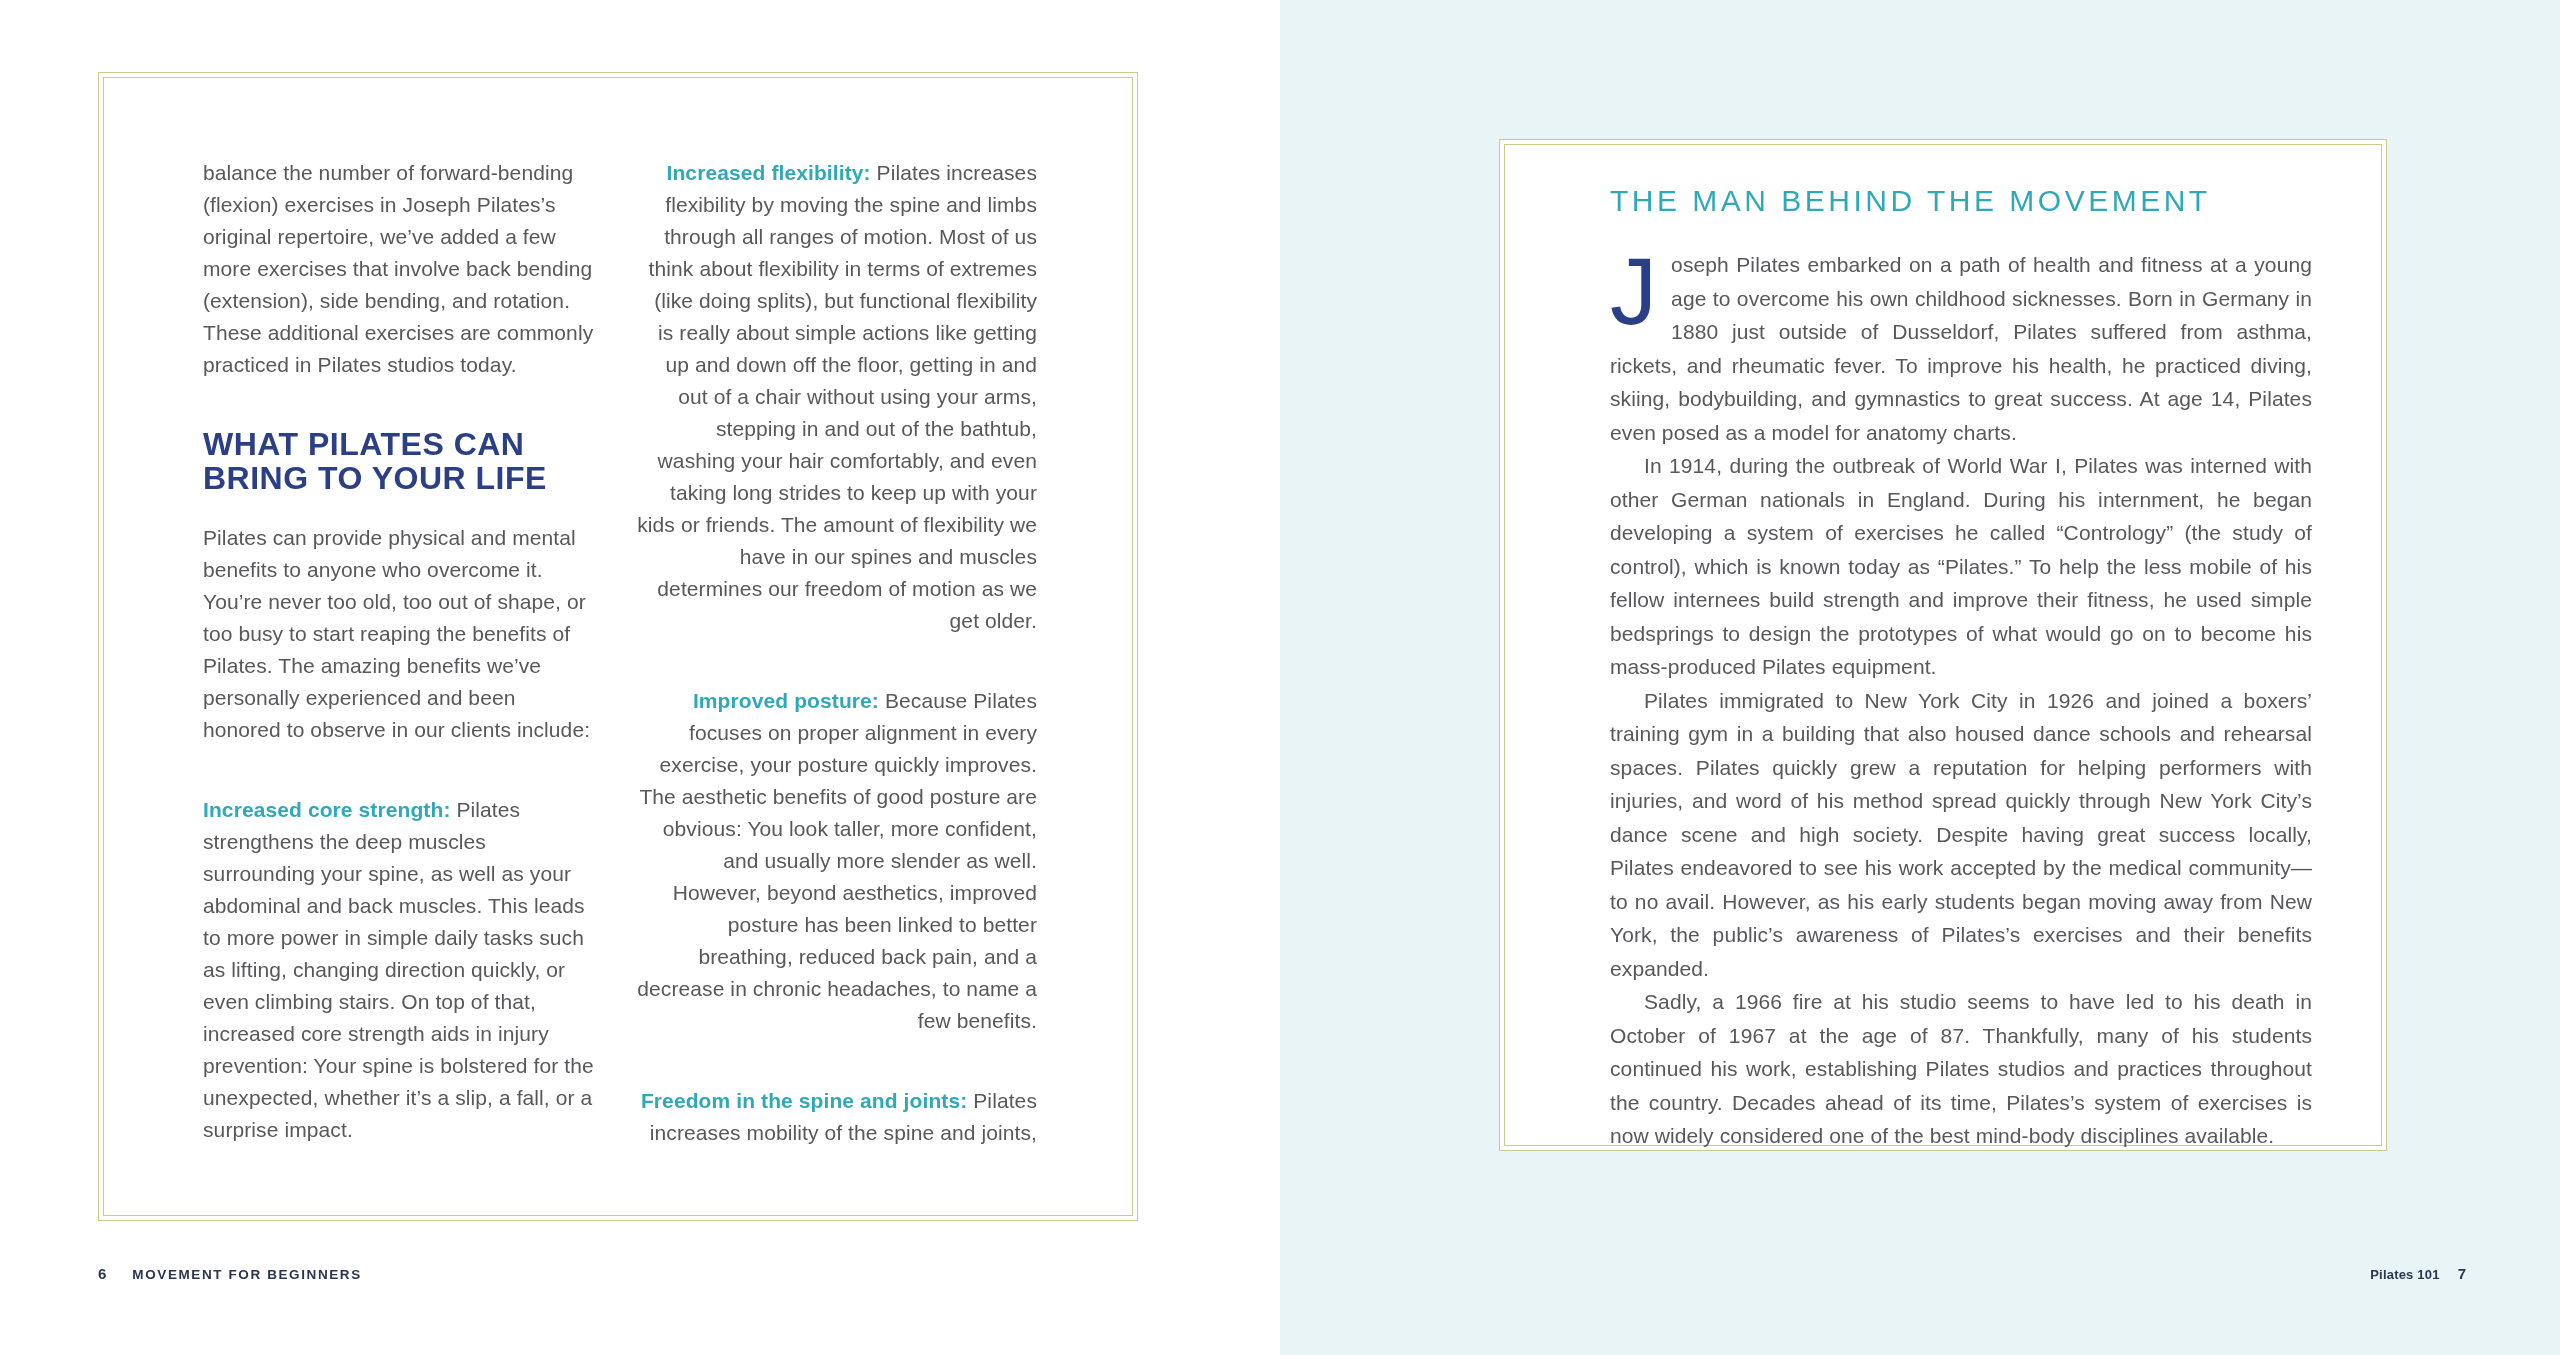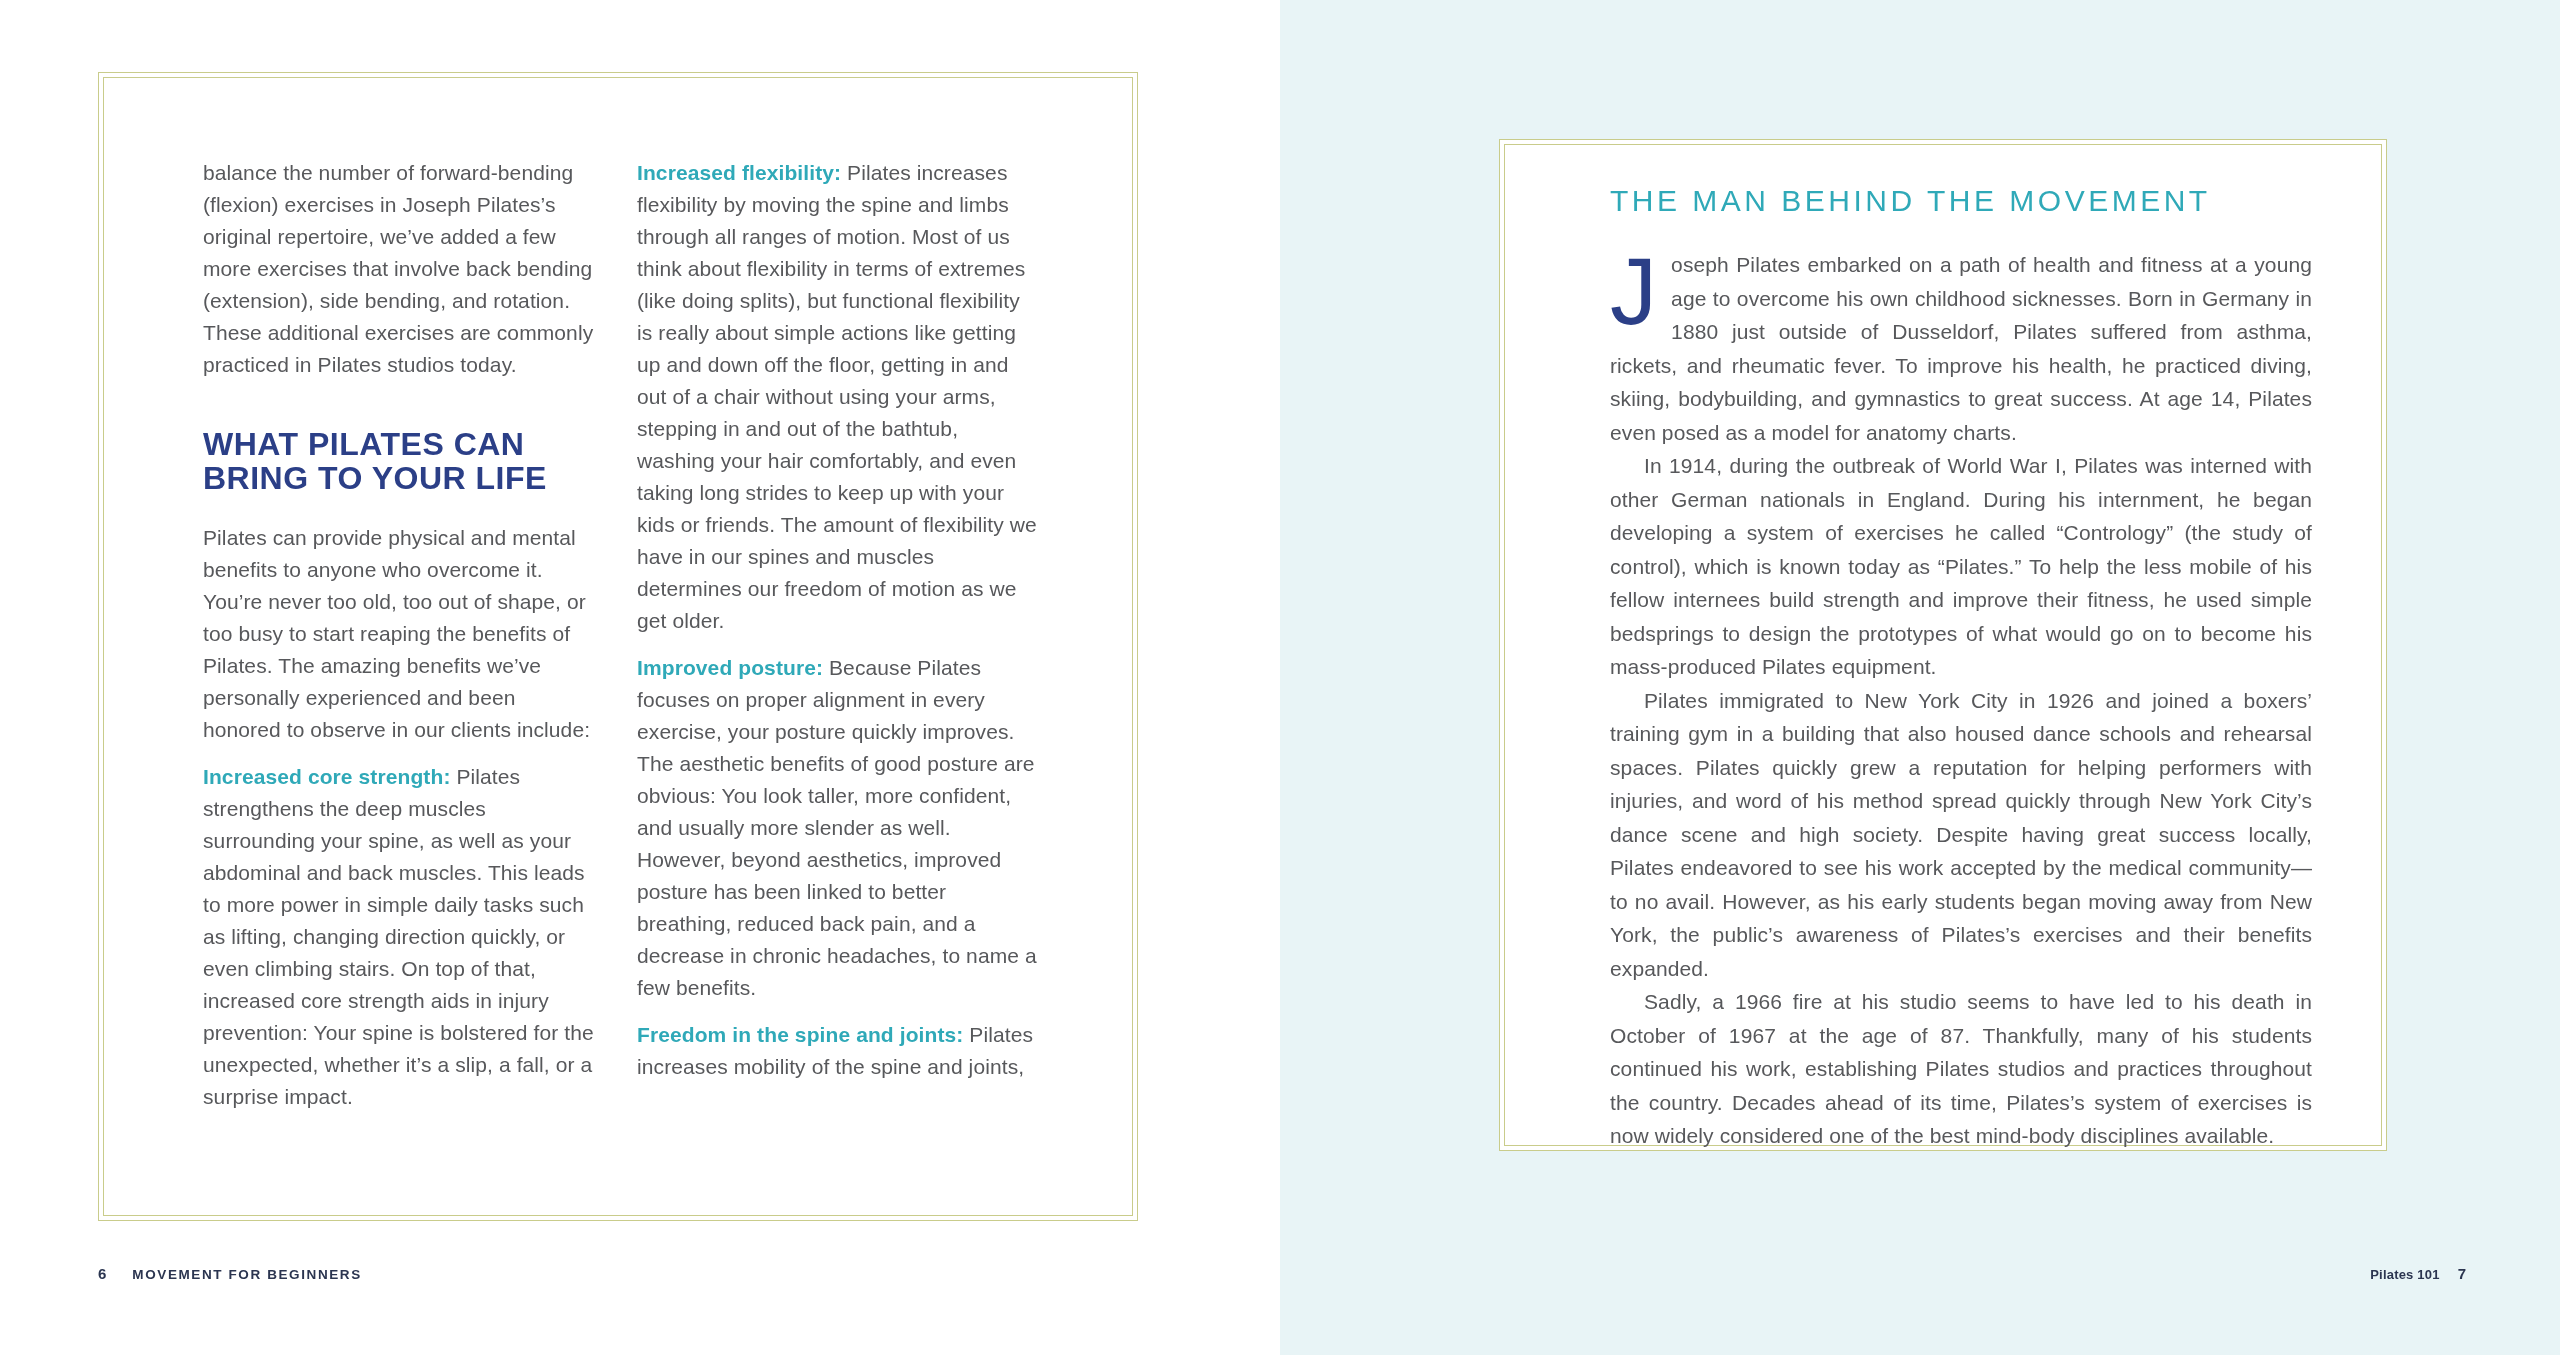--- a/index.html
+++ b/index.html
@@ -26,27 +26,27 @@
   .frame::before{
     content:"";position:absolute;inset:4px;border:1.5px solid var(--olive);
     pointer-events:none;
   }
   .columns{
     position:absolute;inset:0;
     padding:84px 100px 0 104px;
     display:flex;gap:42px;
   }
   .col1{width:392px;flex:0 0 392px;}
-  .col2{width:400px;flex:0 0 400px;}
+  .col2{width:400px;flex:0 0 400px;text-align:right;}
 
   p.body{
     font-size:21px;line-height:32px;color:var(--body);
     letter-spacing:0.1px;
   }
-  .col .body + .body{margin-top:15px;}
+  .col .body + .body{margin-top:48px;}
   .benefit-label{color:var(--teal);font-weight:700;}
 
   h2.left-heading{
     font-family:"Liberation Sans","DejaVu Sans",sans-serif;
     color:var(--navy);
     font-size:32px;line-height:34px;font-weight:700;
     letter-spacing:0.5px;
     margin:46px 0 27px 0;
     max-width:400px;
   }

